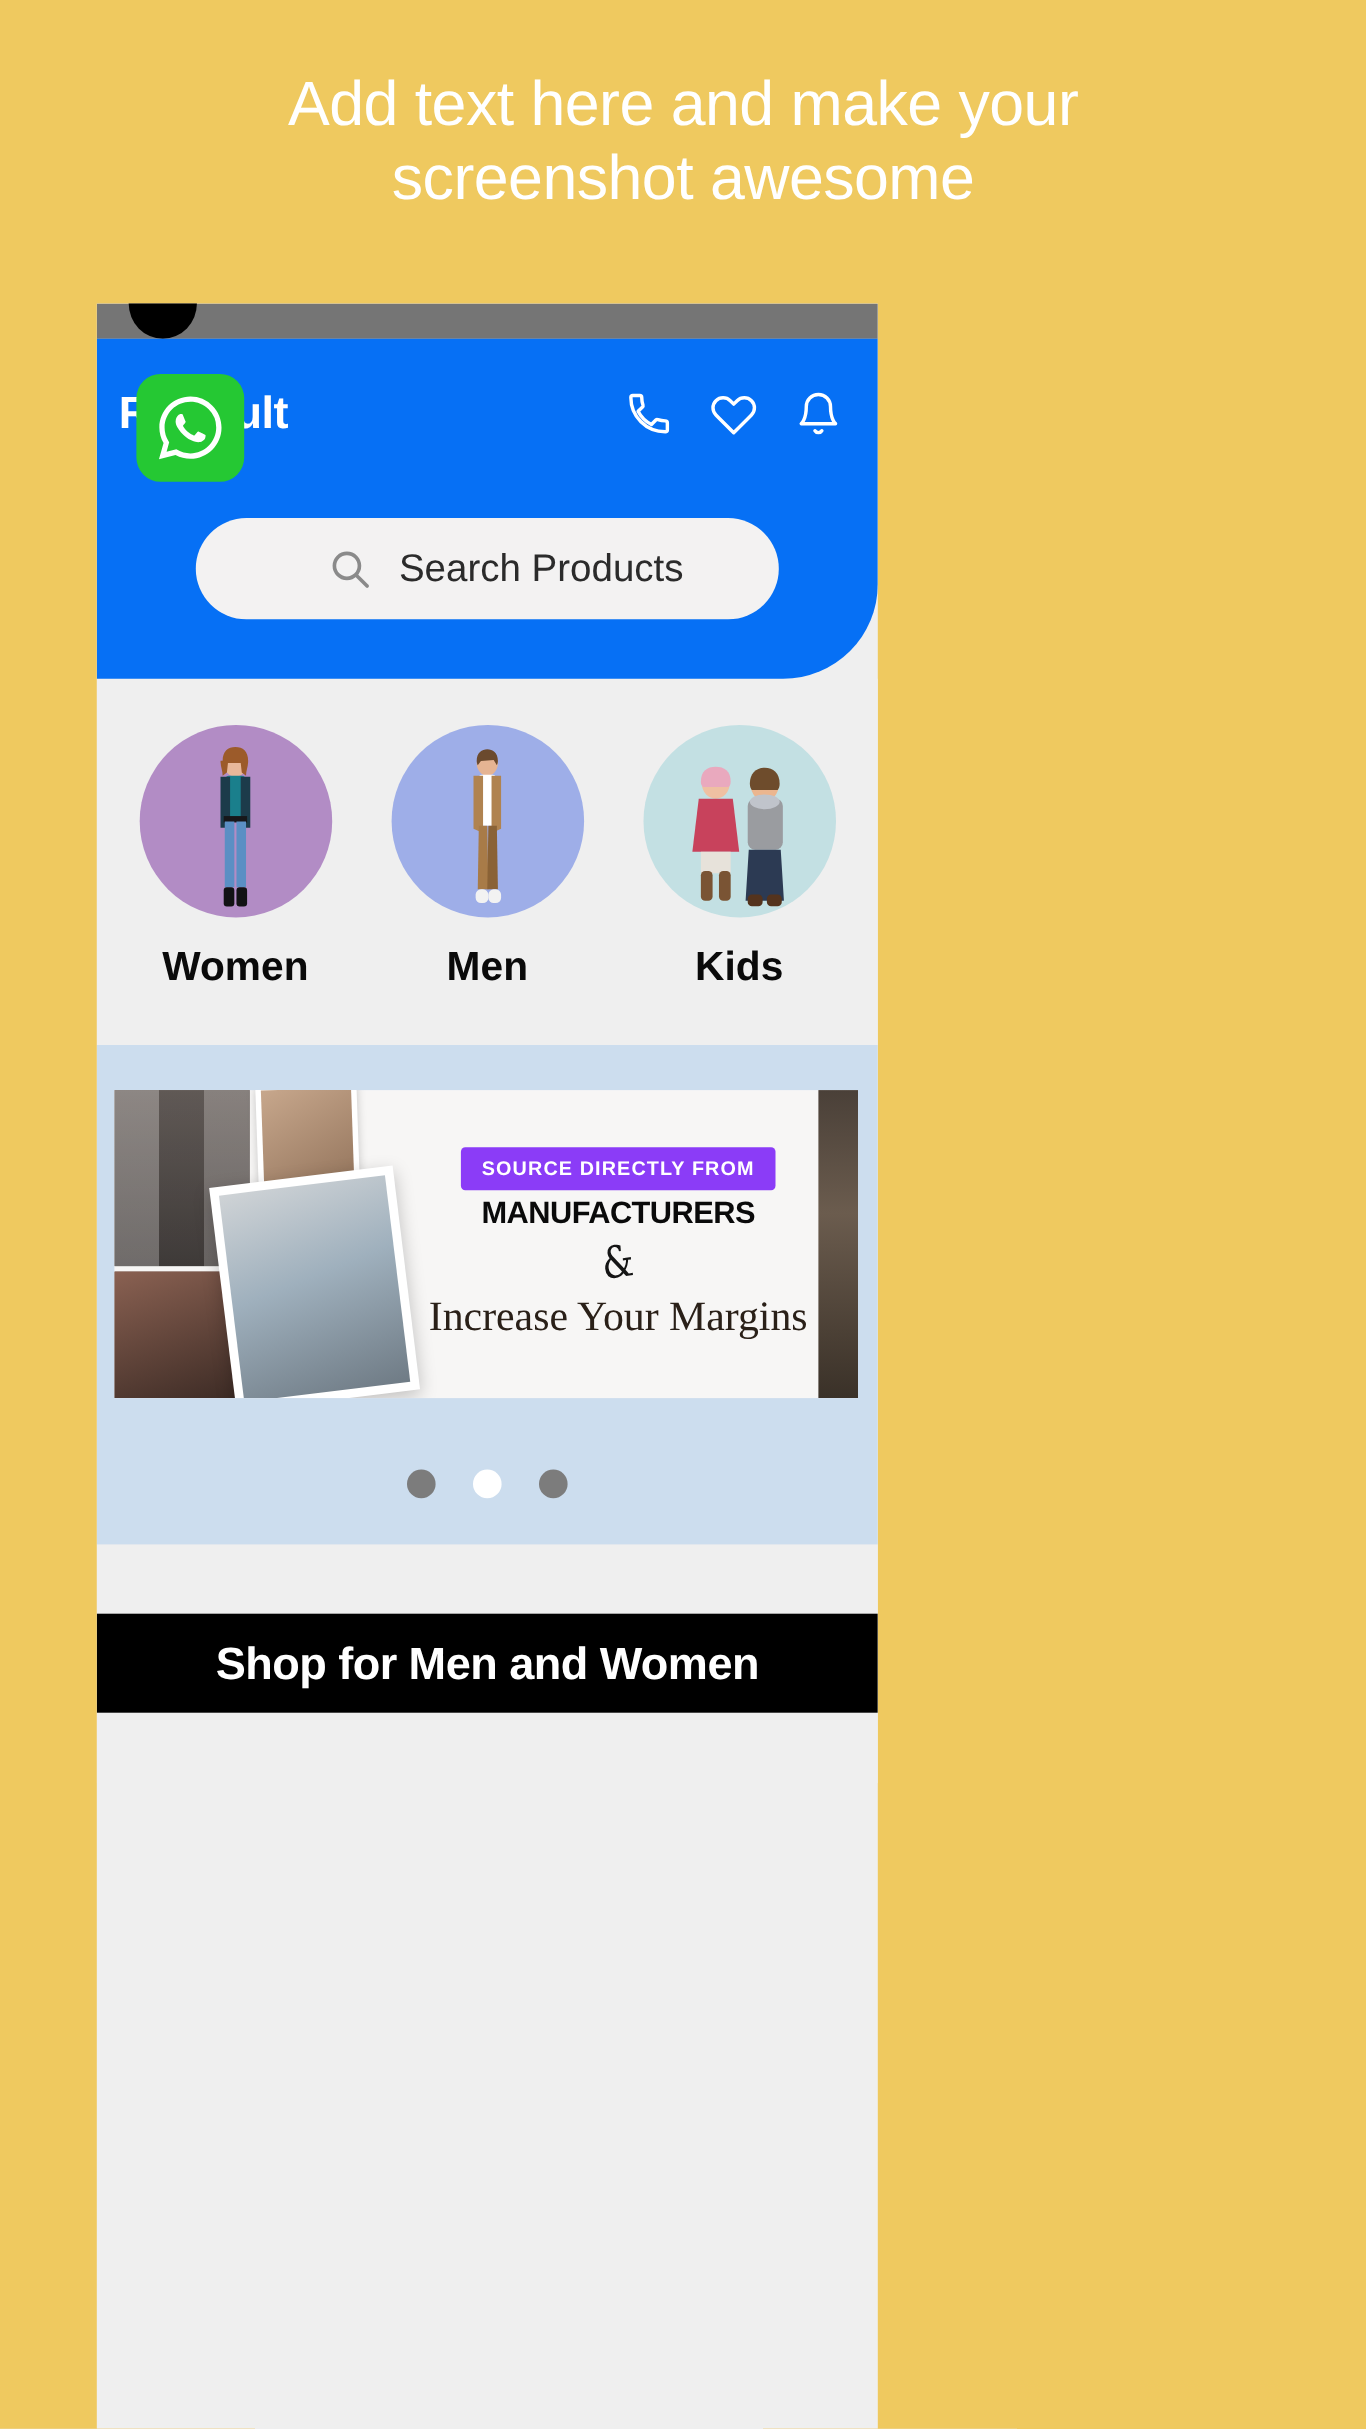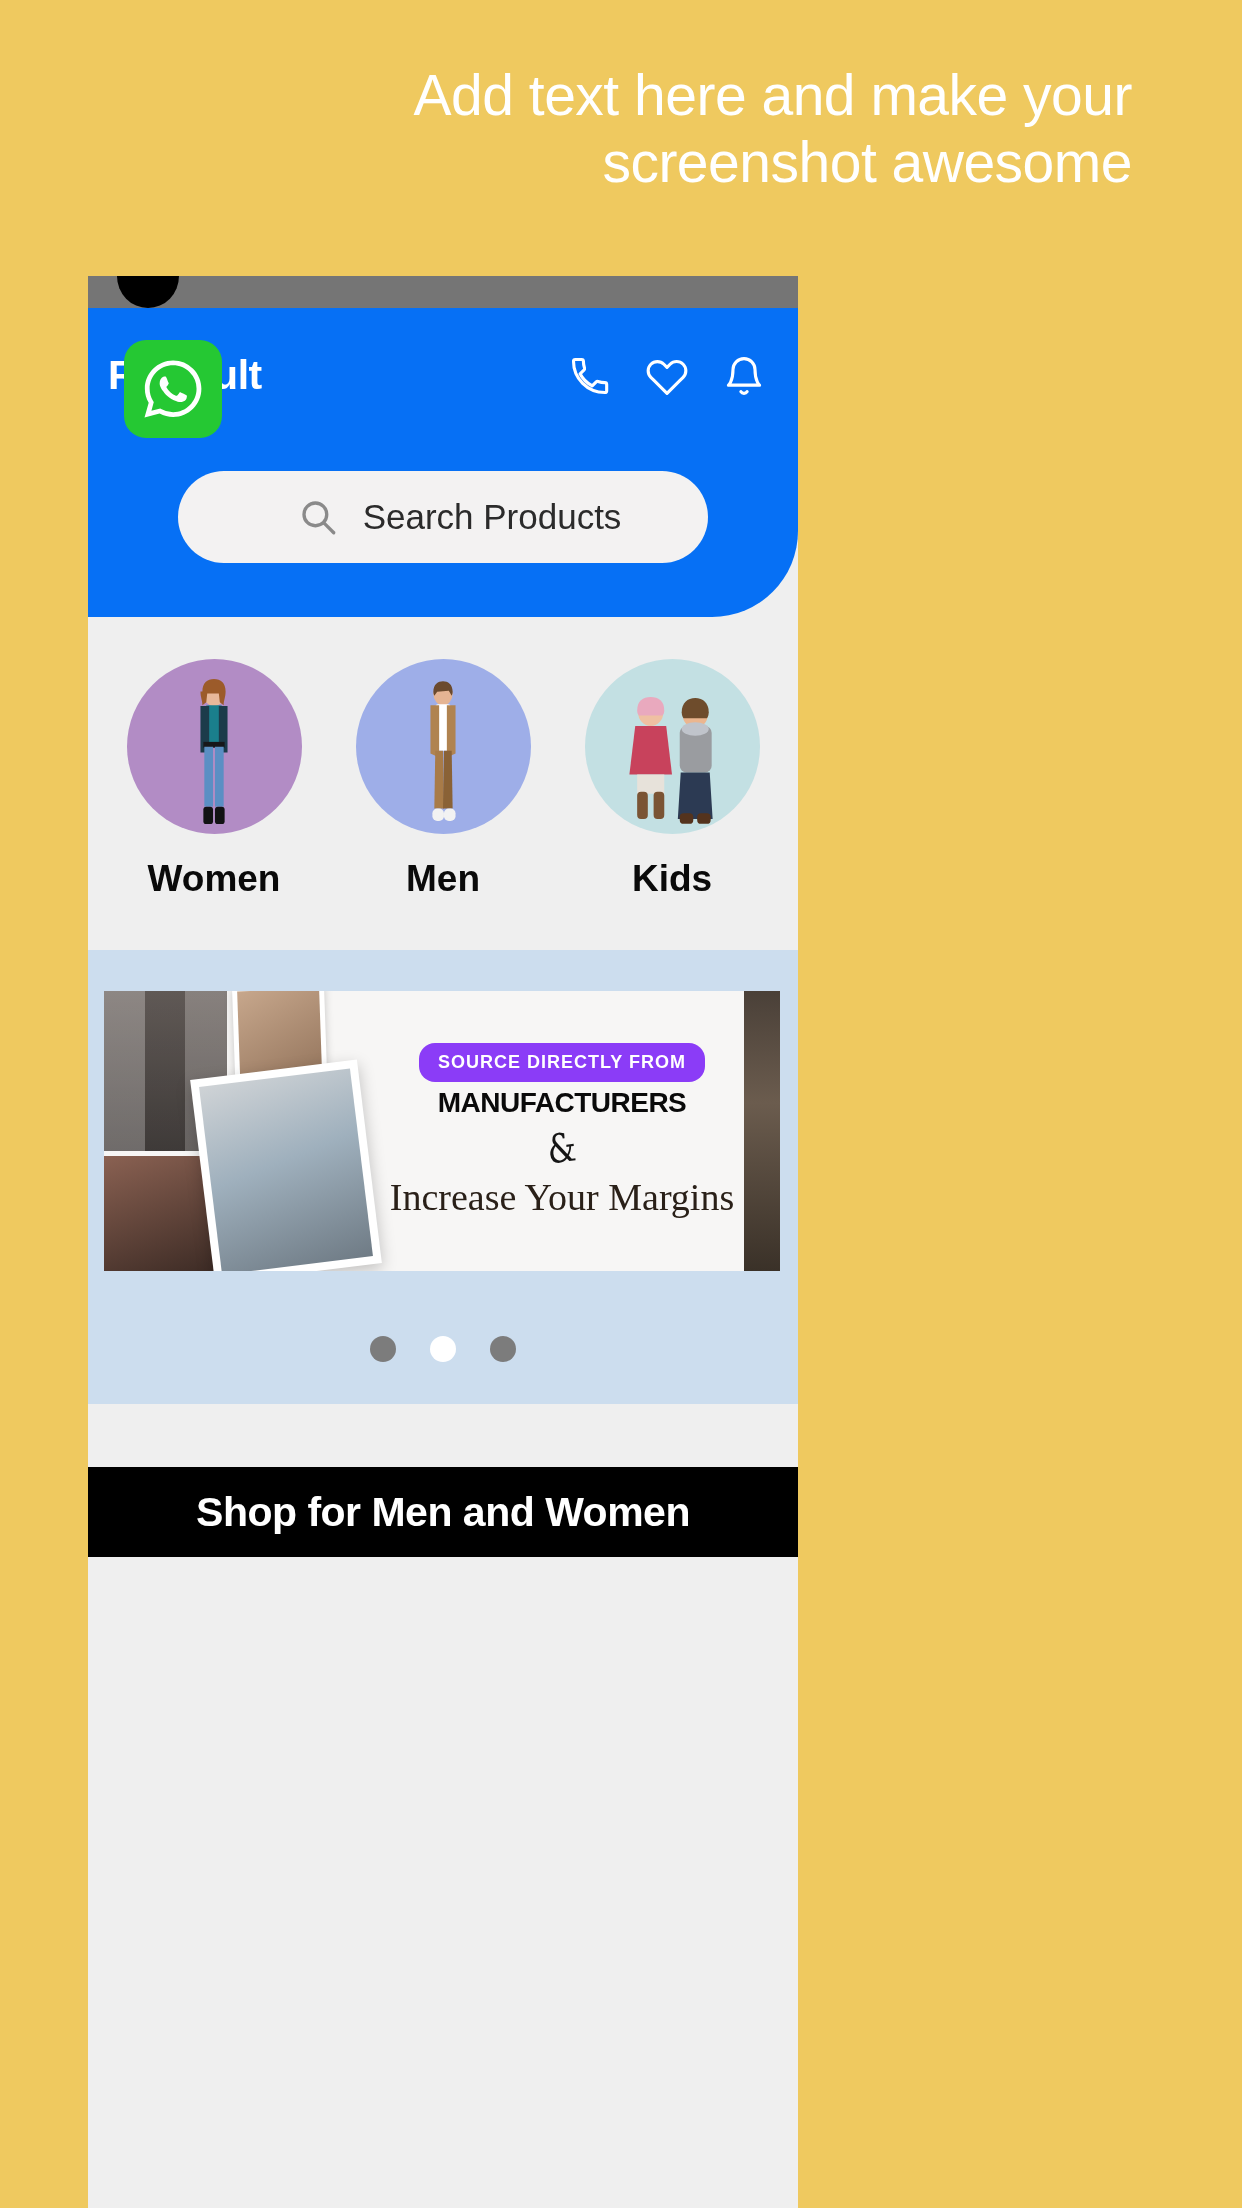--- a/index.html
+++ b/index.html
@@ -6,21 +6,21 @@
   html,body { width:1242px; height:2208px; overflow:hidden; }
   body {
     background:#EFC95F;
     font-family:"Liberation Sans", sans-serif;
     position:relative;
   }
 
   
   .promo {
     position:absolute; top:62px; left:0; width:1242px;
-    text-align:right; color:#FFFFFF;
+    text-align:center; color:#FFFFFF;
     font-size:57px; line-height:1.18; font-weight:400;
     letter-spacing:-0.5px;
     padding:0 110px;
   }
 
   
   .phone {
     position:absolute; left:88px; top:276px;
     width:710px; height:1932px;
     overflow:hidden;
@@ -154,21 +154,21 @@
     background:linear-gradient(165deg,#cfd3d6 0%,#9fb0bd 45%,#6f7b85 100%);
   }
   .b-right {
     position:absolute; left:280px; right:40px; top:0; bottom:0;
     display:flex; flex-direction:column; align-items:center;
     justify-content:center; gap:5px;
   }
   .badge {
     background:#8B3CF7; color:#fff;
     font-size:18px; font-weight:bold; letter-spacing:1.0px;
-    padding:9px 19px; border-radius:16px;
+    padding:9px 19px; border-radius:4px;
   }
   .headline {
     font-size:28px; font-weight:bold; color:#0A0A0A;
     letter-spacing:-0.5px;
   }
   .flourish {
     font-family:"DejaVu Serif", serif; font-size:40px;
     color:#151515; line-height:0.8; margin-top:8px;
     transform:scaleX(0.8) rotate(-6deg);
   }

